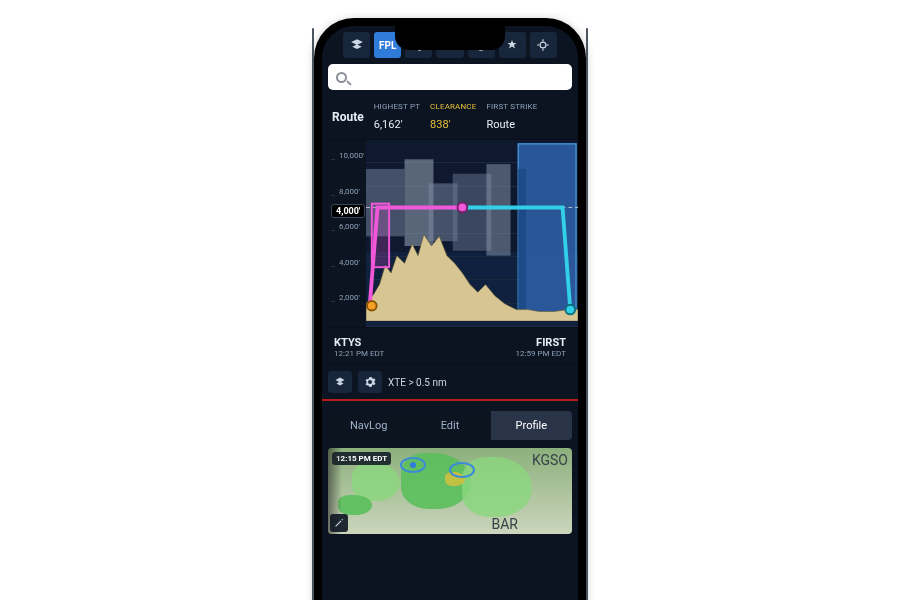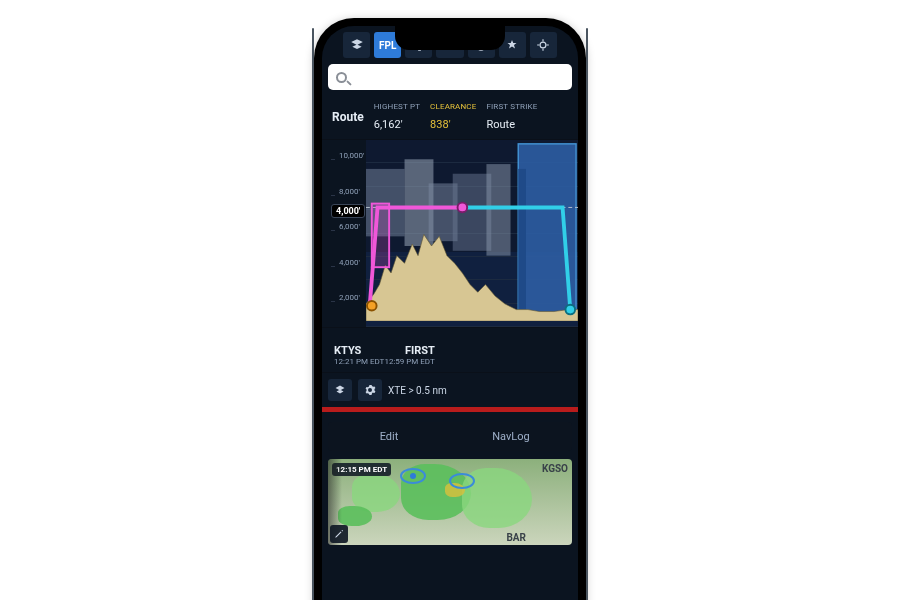--- a/index.html
+++ b/index.html
@@ -60,37 +60,37 @@
   .yaxis .yt{position:absolute;left:9px;width:100%;display:flex;align-items:flex-end;gap:4px}
   .yaxis .yt::before{content:"";position:absolute;right:-216px;left:44px;height:0}
   .yaxis .dash{flex:0 0 4px;width:4px;height:1px;background:#2a3447}
   .yaxis .tag{background:#000;border:1px solid #3a4659;border-radius:3px;padding:1px 4px;font-weight:700;font-size:9px;color:#fff}
   .plot{flex:1;position:relative;overflow:hidden}
   .sky{position:absolute;inset:0;background:linear-gradient(#0e1930 0%,#0e1930 60%,#10203f 60%)}
   .grid{position:absolute;inset:0;background:repeating-linear-gradient(to bottom,transparent 0 22.4px,#1c2a40 22.4px 23.4px)}
   .terrain{position:absolute;inset:0}
   .distticks{position:absolute;top:2px;left:44px;right:0;display:flex;color:#9fb0c9;font-size:8px}
   .distticks span{position:absolute;transform:translateX(-50%)}
-  .sub{display:flex;justify-content:flex-start;padding:16px 12px 6px;border-bottom:1px solid #0a1019}
+  .sub{display:flex;justify-content:space-between;padding:8px 12px 6px;border-bottom:1px solid #0a1019}
   .sub .ap{display:flex;flex-direction:column}
   .sub .code{font-weight:700;font-size:11px}
   .sub .time{font-size:8px;color:var(--muted)}
   .sub .ap.r{text-align:right;align-items:flex-end}
   
-  .xte{display:flex;align-items:center;gap:6px;padding:6px;border-bottom:5px solid #b91c1c}
+  .xte{display:flex;align-items:center;gap:6px;padding:6px;border-bottom:2px solid #b91c1c}
   .chip{width:24px;height:22px;display:flex;align-items:center;justify-content:center;background:var(--bg2);border-radius:3px;color:#cbd6e5;font-size:11px}
   .xtelabel{font-size:10px;color:#cbd6e5}
   
   .tabs{display:flex;margin:10px 6px 8px;background:#0c141f;border-radius:4px;overflow:hidden}
   .tabs .tab{flex:1;text-align:center;font-size:11px;color:#9fb0c9;padding:8px 0}
   .tabs .tab.active{background:#2a3448;color:#fff}
   
   .map{position:relative;margin:0 6px;height:86px;border-radius:4px;overflow:hidden;background:linear-gradient(#8cb07c,#cbd5bc)}
   .map .ban{position:absolute;top:4px;left:4px;background:rgba(13,22,35,.85);color:#fff;border-radius:3px;font-size:8px;font-weight:700;padding:2px 4px}
-  .map .apcode{position:absolute;font-size:10px;font-weight:700;color:#394249}
+  .map .apcode{position:absolute;font-size:14px;font-weight:400;color:#394249}
   .map .ring{position:absolute;width:26px;height:16px;border:2px solid #3b8bd9;border-radius:50%;transform:translate(-50%,-50%)}
   .map .pin{position:absolute;width:6px;height:6px;background:#2e7bd9;border-radius:50%;transform:translate(-50%,-50%)}
   .map .blobs{position:absolute;inset:0;pointer-events:none}
   .blob{position:absolute;border-radius:40% 60% 55% 45%}
   .blob.g1{background:var(--green2);opacity:.9}
   .blob.g2{background:var(--green1);opacity:.8}
   .blob.y{background:#d4c03e;opacity:.85}
   .map .scrim{position:absolute;left:0;top:0;bottom:0;width:14px;background:linear-gradient(to right,rgba(30,30,30,.55),transparent)}
   .map .pencil{position:absolute;left:2px;bottom:2px;width:18px;height:18px;border-radius:3px;background:rgba(13,22,35,.9);display:flex;align-items:center;justify-content:center;color:#cbd6e5;font-size:10px}
   .map .pencil svg{width:10px;height:10px}
@@ -243,37 +243,38 @@
         </div>
       <div class="chip">
           <svg viewBox="0 0 24 24" width="12" height="12">
             <path fill="currentColor" d="M12 8a4 4 0 100 8 4 4 0 000-8zm9 4a7 7 0 01-.1 1.2l2 1.6-2 3.4-2.4-.8a7 7 0 01-2 .1L15 22h-4l-1.5-2.5a7 7 0 01-2-1.1l-2.4.8-2-3.4 2-1.6A7 7 0 015 12a7 7 0 01.1-1.2l-2-1.6 2-3.4 2.4.8a7 7 0 012-1.1L11 2h4l1.5 2.5a7 7 0 012 1.1l2.4-.8 2 3.4-2 1.6c.07.4.1.8.1 1.2z"></path>
           </svg>
         </div>
       <span class="xtelabel">XTE &gt; 0.5 nm</span>
     </div>
 
     <div class="tabs">
+      <div class="tab">NavLog</div>
       <div class="tab">Edit</div>
-      <div class="tab">NavLog</div>
+      <div class="tab active">Profile</div>
     </div>
 
     <div class="map">
       <div class="blobs">
         <div class="blob g2" style="left:10%;top:18%;width:48px;height:38px"></div>
         <div class="blob g1" style="left:30%;top:6%;width:70px;height:56px"></div>
         <div class="blob g2" style="left:55%;top:10%;width:70px;height:60px"></div>
         <div class="blob y" style="left:48%;top:28%;width:20px;height:14px"></div>
         <div class="blob g1" style="left:4%;top:55%;width:34px;height:20px"></div>
       </div>
       <div class="ring" style="left:35%;top:20%"></div>
       <div class="pin" style="left:35%;top:20%"></div>
       <div class="ring" style="left:55%;top:26%"></div>
       <span class="apcode" style="right:4px;top:4px">KGSO</span>
-      <span class="apcode" style="right:46px;bottom:2px">BAR</span>
+      <span class="apcode" style="right:54px;bottom:2px">BAR</span>
       <div class="ban">12:15 PM EDT</div>
       <div class="scrim"></div>
       <div class="pencil">
         <svg viewBox="0 0 24 24">
             <path fill="currentColor" d="M3 21l3-1 12-12-2-2L4 18l-1 3zm15-17l2 2 1-1a1.4 1.4 0 00-2-2z"></path>
           </svg>
       </div>
     </div>
 
   </div>

